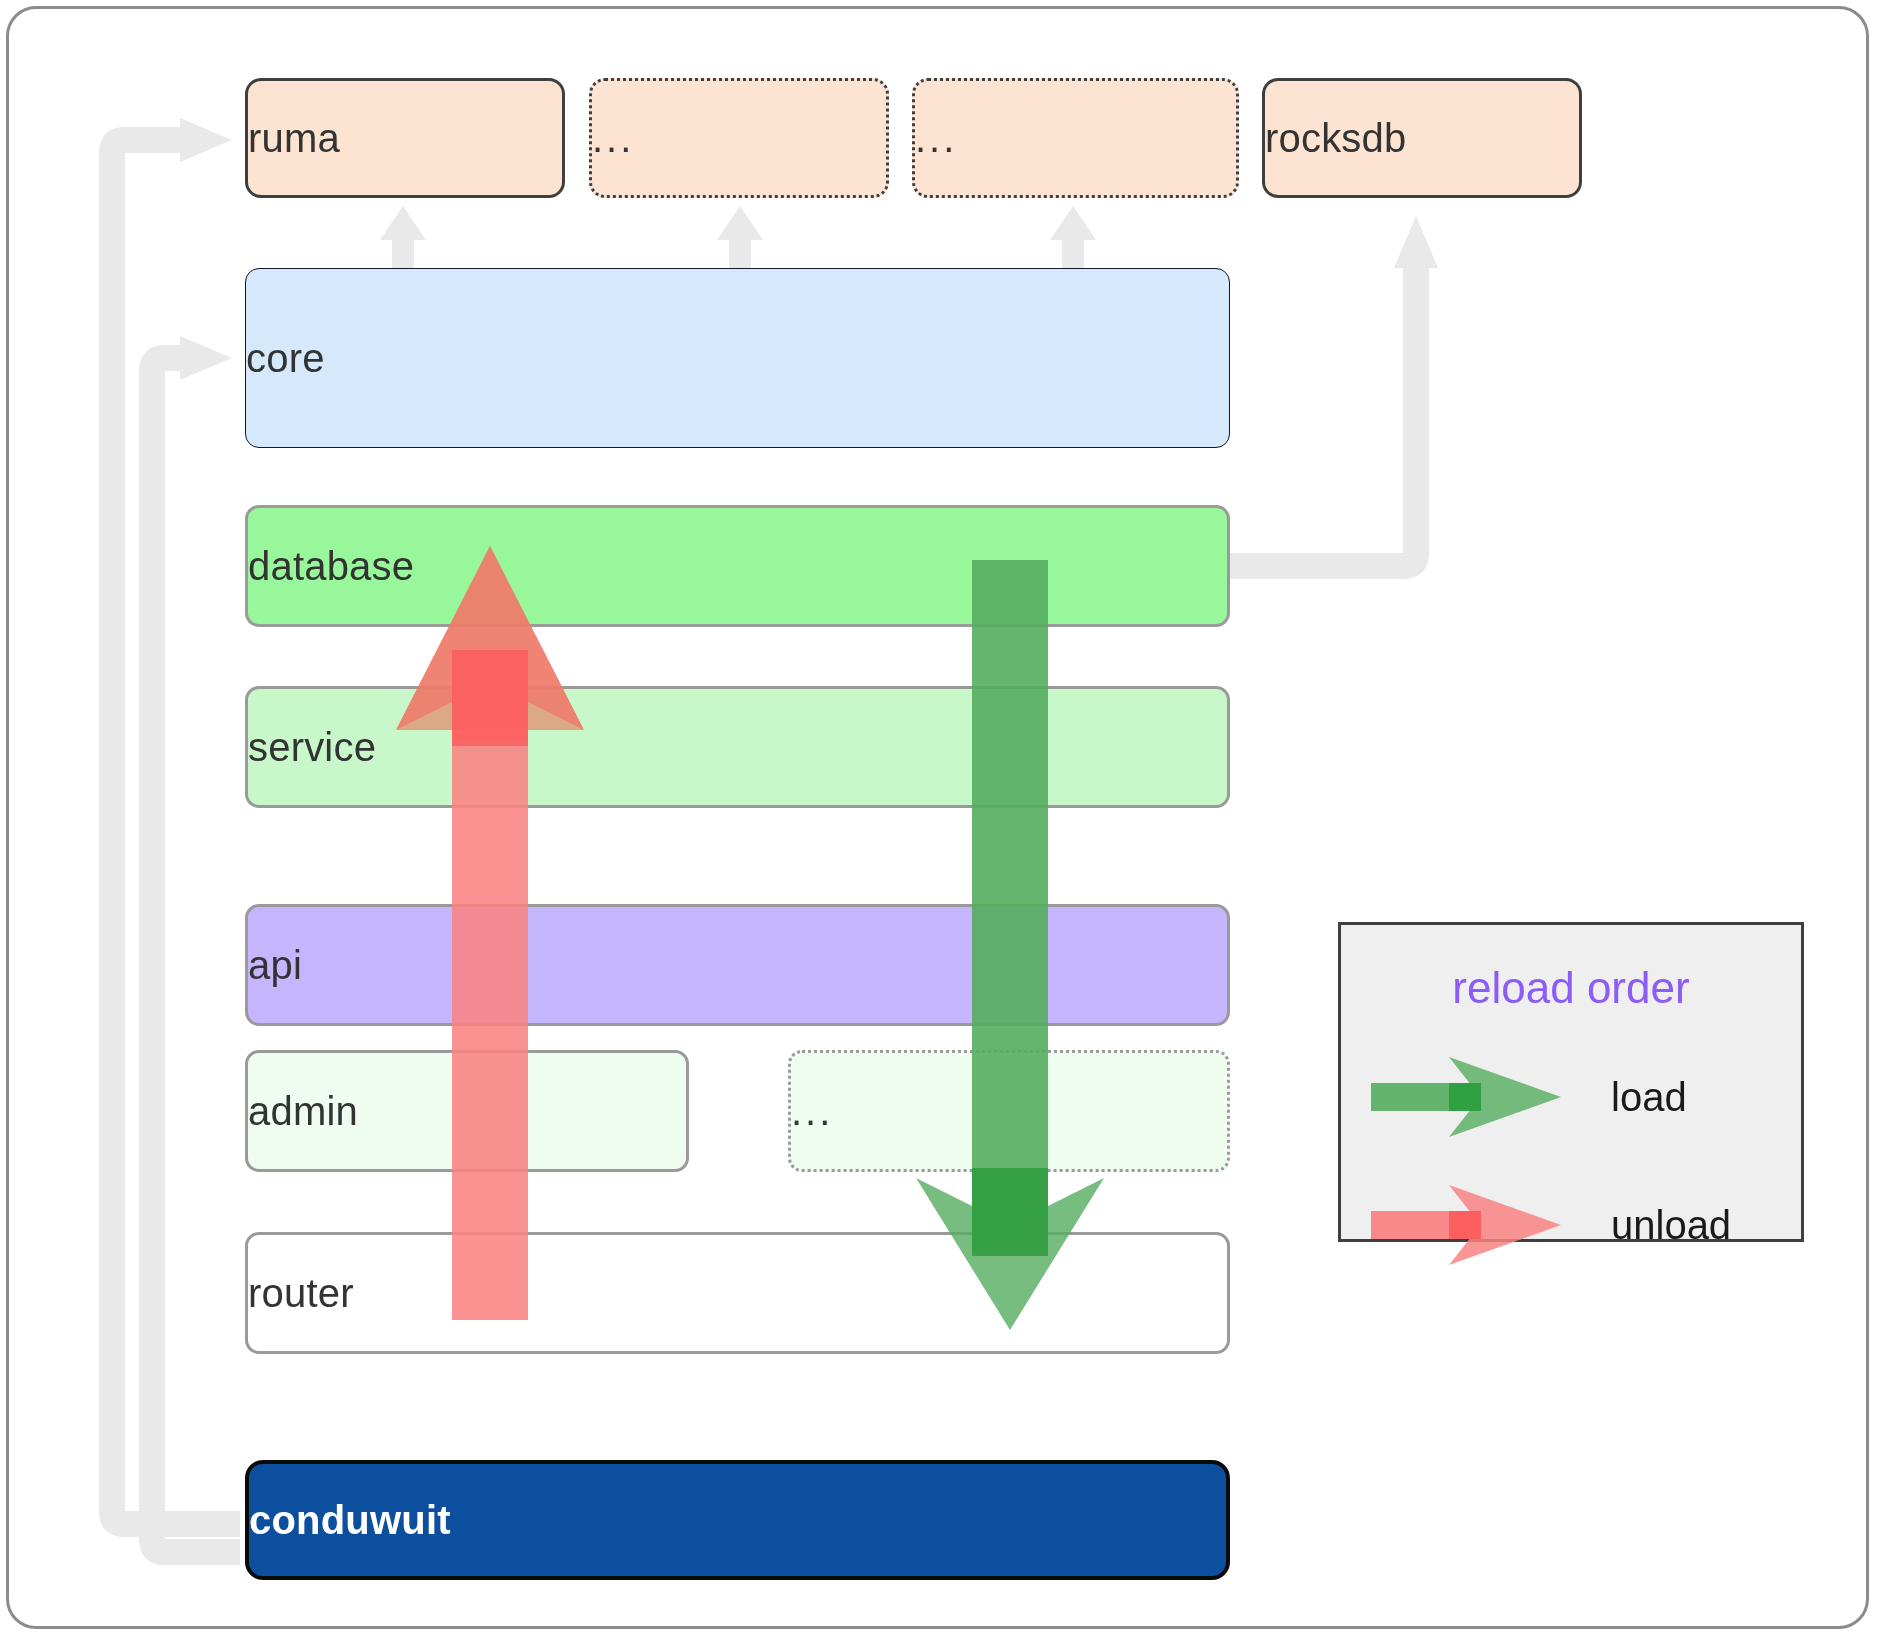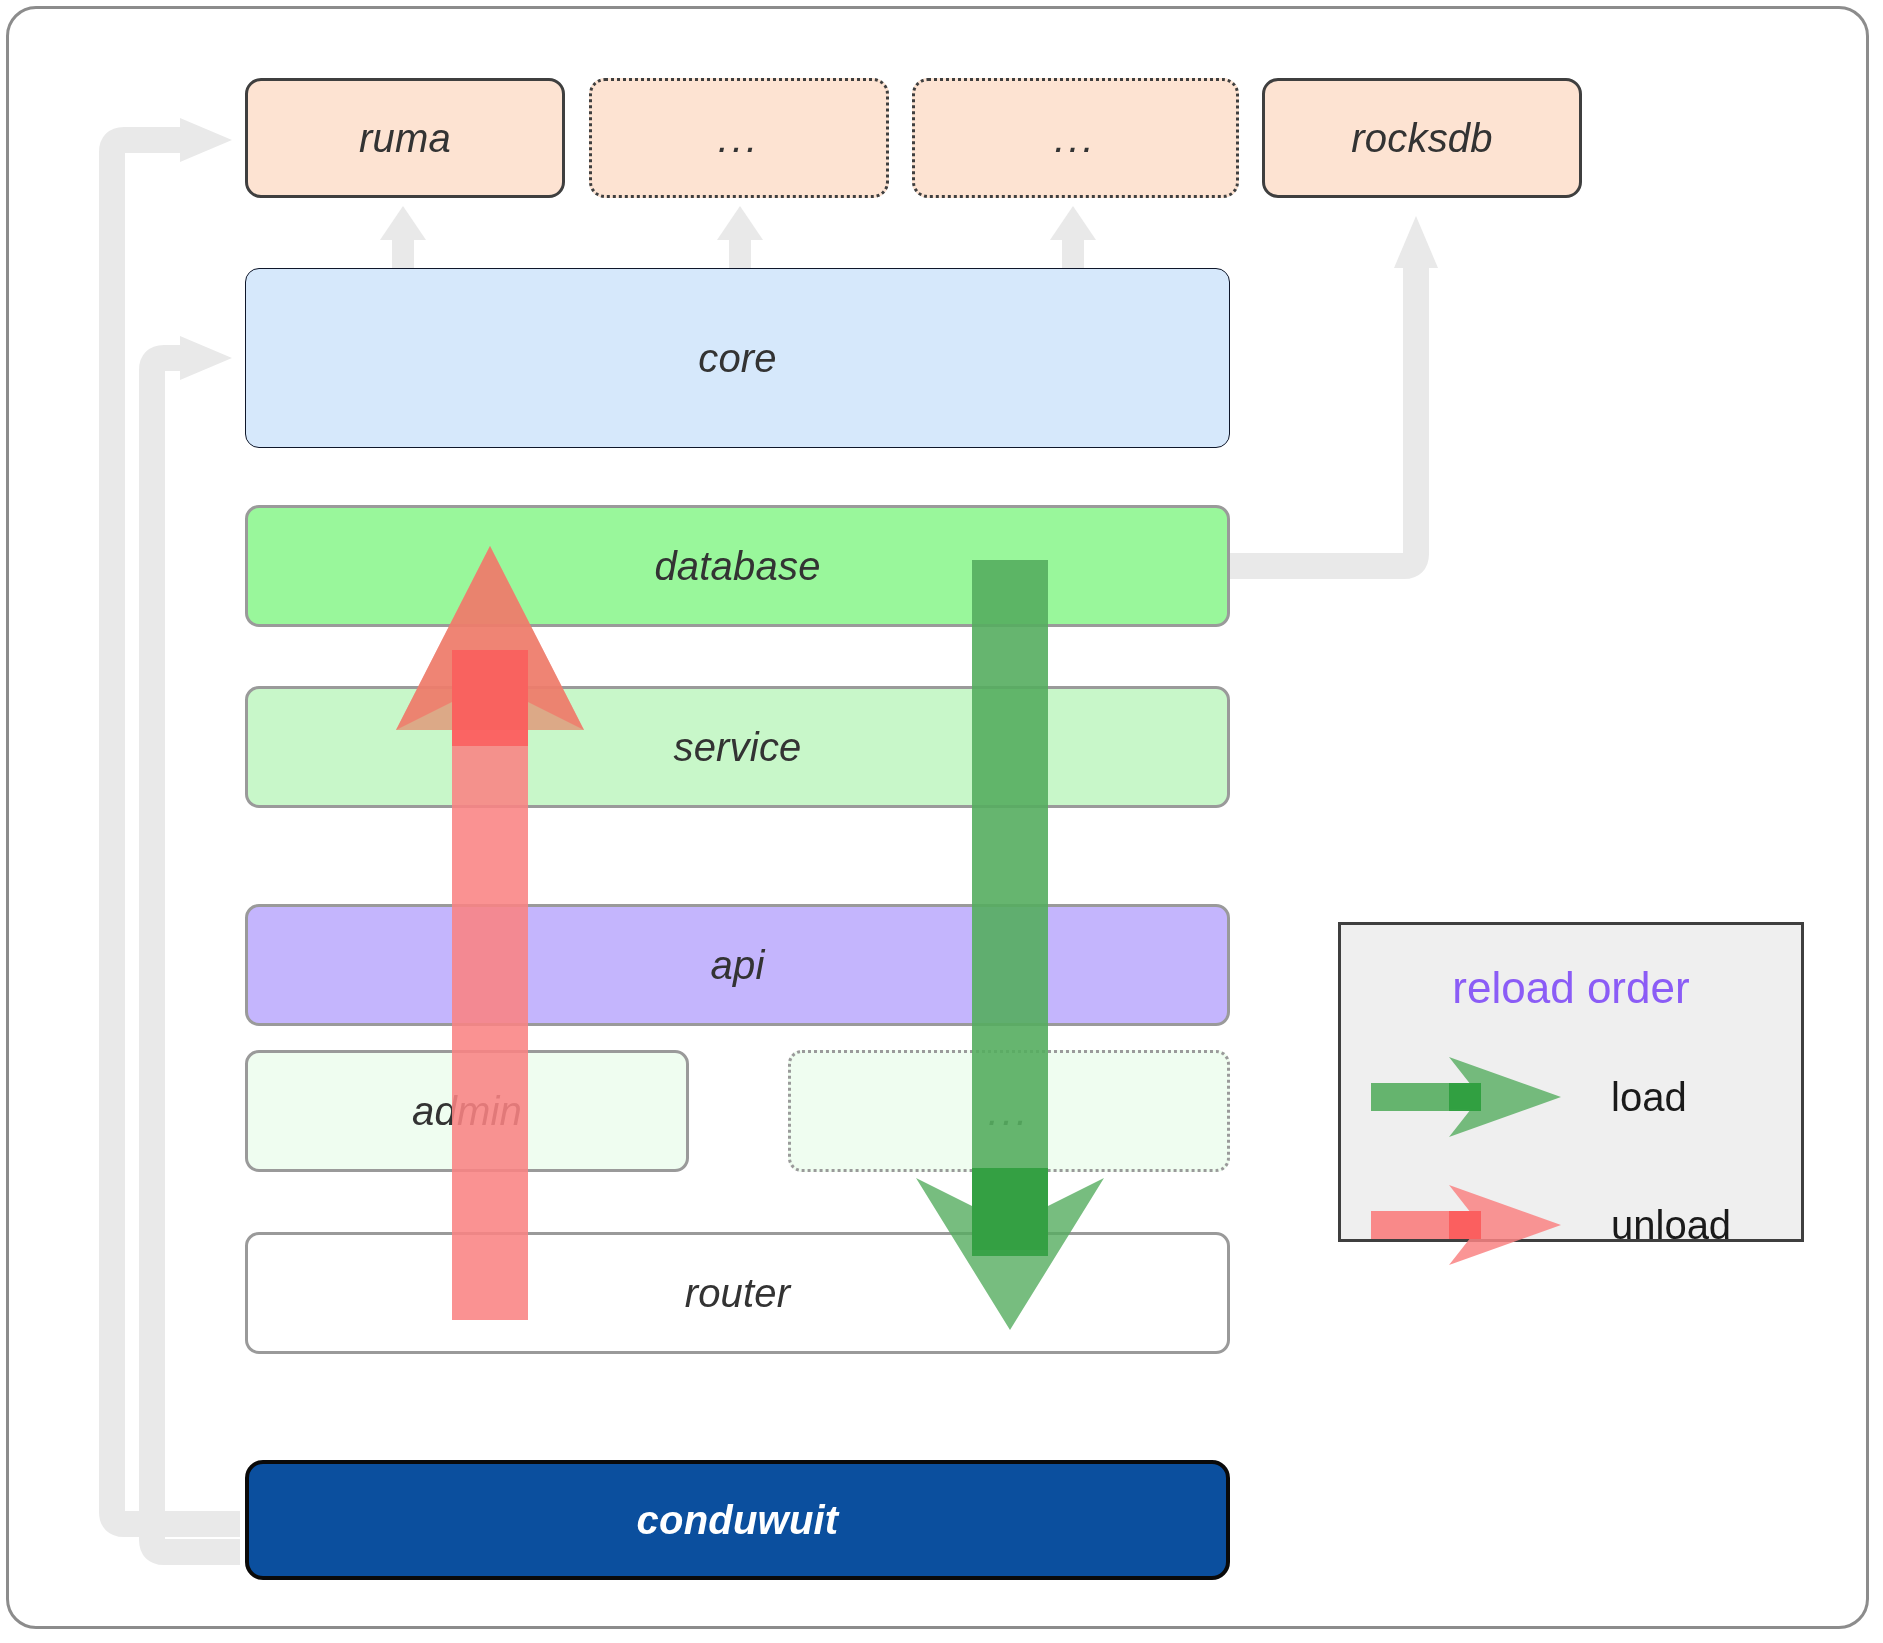--- a/index.html
+++ b/index.html
@@ -29,26 +29,24 @@
     box-sizing: border-box;
     background: #ffffff;
   }
 
   
   .node {
     position: absolute;
     box-sizing: border-box;
     display: flex;
     align-items: center;
-    justify-content: center;
     border-radius: 14px;
     font-size: 40px;
     color: #333333;
     letter-spacing: 0.2px;
-    font-style: italic;
   }
   .node.dotted { border-style: dotted; }
 
   .dots-label { font-size: 40px; letter-spacing: 3px; line-height: 0.6; }
 
   
   .dep {
     background: #fde3d2;
     border: 3px solid #3f3f3f;
     height: 120px;

